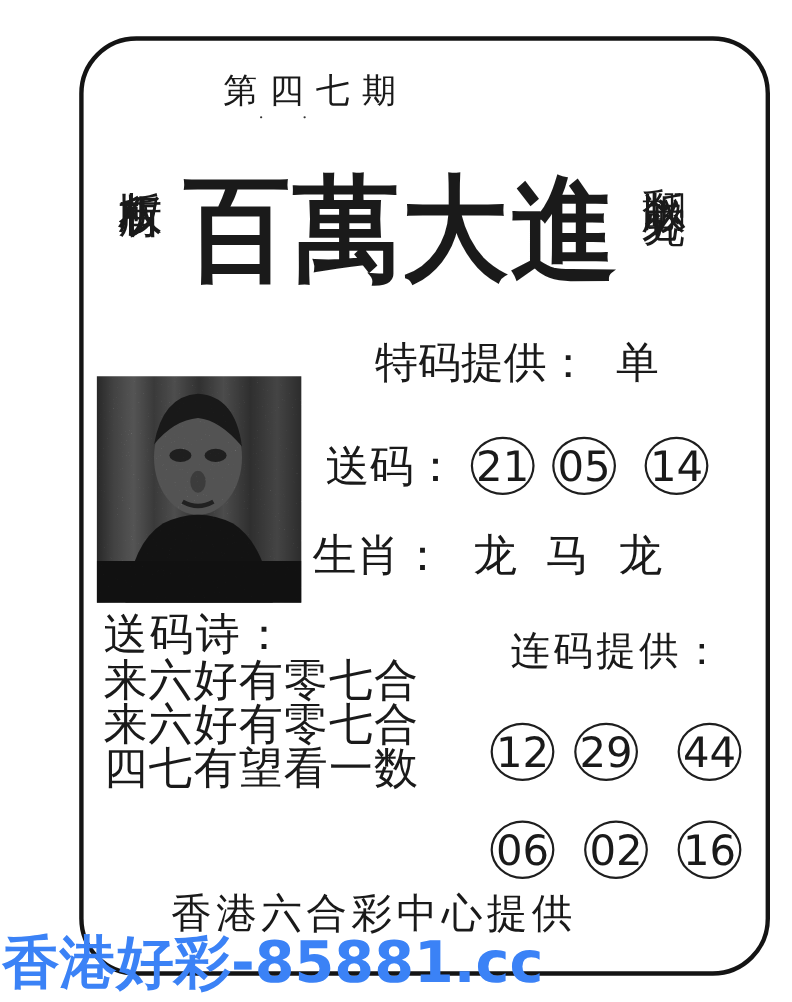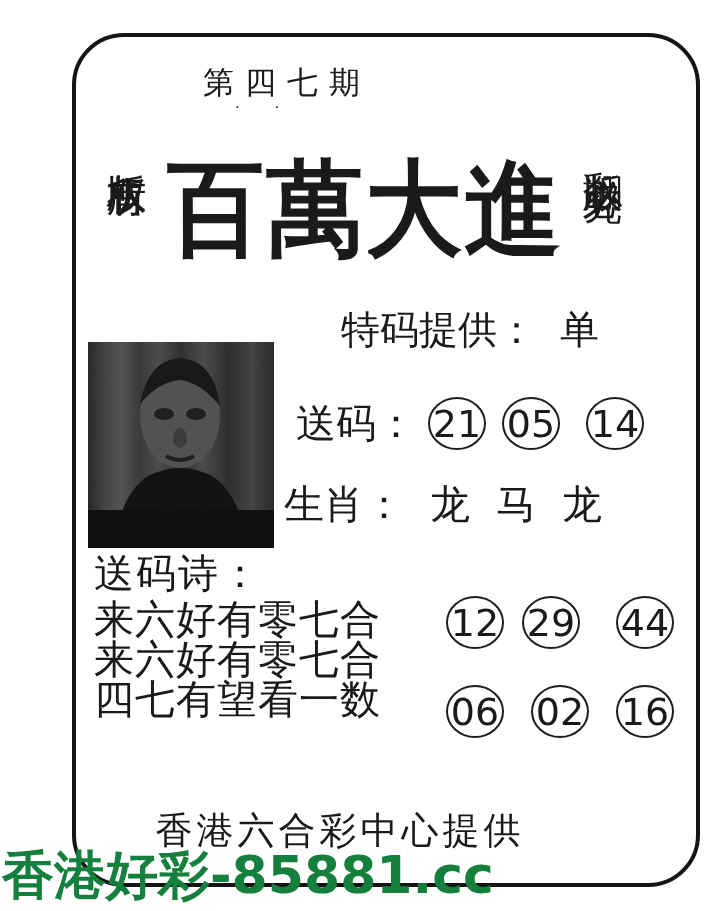--- a/index.html
+++ b/index.html
@@ -41,25 +41,25 @@
   .num-circle{
     width:58px;height:53px;border:2.5px solid #1e1e1e;border-radius:50%;
     display:flex;align-items:center;justify-content:center;
     font-size:38px;font-family:"DejaVu Sans", sans-serif;font-weight:500;
     box-sizing:border-box;background:transparent;
   }
   .gift-line .num-circle:nth-child(3){margin-left:10px;}
   .zodiac-line{position:absolute;left:284px;top:477px;font-size:40px;white-space:nowrap;}
   .zodiac-value{margin-left:26px;}
   .poem{position:absolute;left:94px;top:555px;}
-  .poem-heading{font-size:40px;line-height:44px;letter-spacing:2px;font-family:Liberation Mono, monospace;}
+  .poem-heading{font-size:40px;line-height:44px;letter-spacing:2px;}
   .poem-line{font-size:40px;line-height:40px;letter-spacing:1px;white-space:nowrap;}
   .series{position:absolute;left:446px;top:568px;}
   .series-heading{font-size:36px;letter-spacing:3px;margin-left:18px;white-space:nowrap;}
-  .series-row-1{margin-top:28px;display:flex;gap:18px;}
+  .series-row-1{margin-top:40px;display:flex;gap:18px;}
   .series-row-1 .num-circle:nth-child(3){margin-left:18px;}
   .series-row-2{margin-top:36px;display:flex;gap:27px;}
   .provider{
     position:absolute;left:130px;top:806px;width:420px;text-align:center;
     font-size:37px;letter-spacing:4px;white-space:nowrap;
   }
   .watermark{
     position:absolute;left:2px;top:841px;z-index:5;
     font-size:52px;font-weight:bold;letter-spacing:0px;white-space:nowrap;
     font-family:"DejaVu Sans", sans-serif;
@@ -129,27 +129,28 @@
 </div>
 
 <div class="poem">
   <div class="poem-heading">送码诗：</div>
   <div class="poem-line">来六好有零七合</div>
   <div class="poem-line">来六好有零七合</div>
   <div class="poem-line">四七有望看一数</div>
 </div>
 
 <div class="series">
+  <div class="series-heading">连码提供：</div>
   <div class="circle-row series-row-1">
     <span class="num-circle">12</span>
     <span class="num-circle">29</span>
     <span class="num-circle">44</span>
   </div>
   <div class="circle-row series-row-2">
     <span class="num-circle">06</span>
     <span class="num-circle">02</span>
     <span class="num-circle">16</span>
   </div>
 </div>
 
 <div class="provider">香港六合彩中心提供</div>
 
-<div class="watermark" style="color: #15803d;">香港好彩-85881.cc</div>
+<div class="watermark" style="color: #3b82f6;">香港好彩-85881.cc</div>
 
 </body></html>

